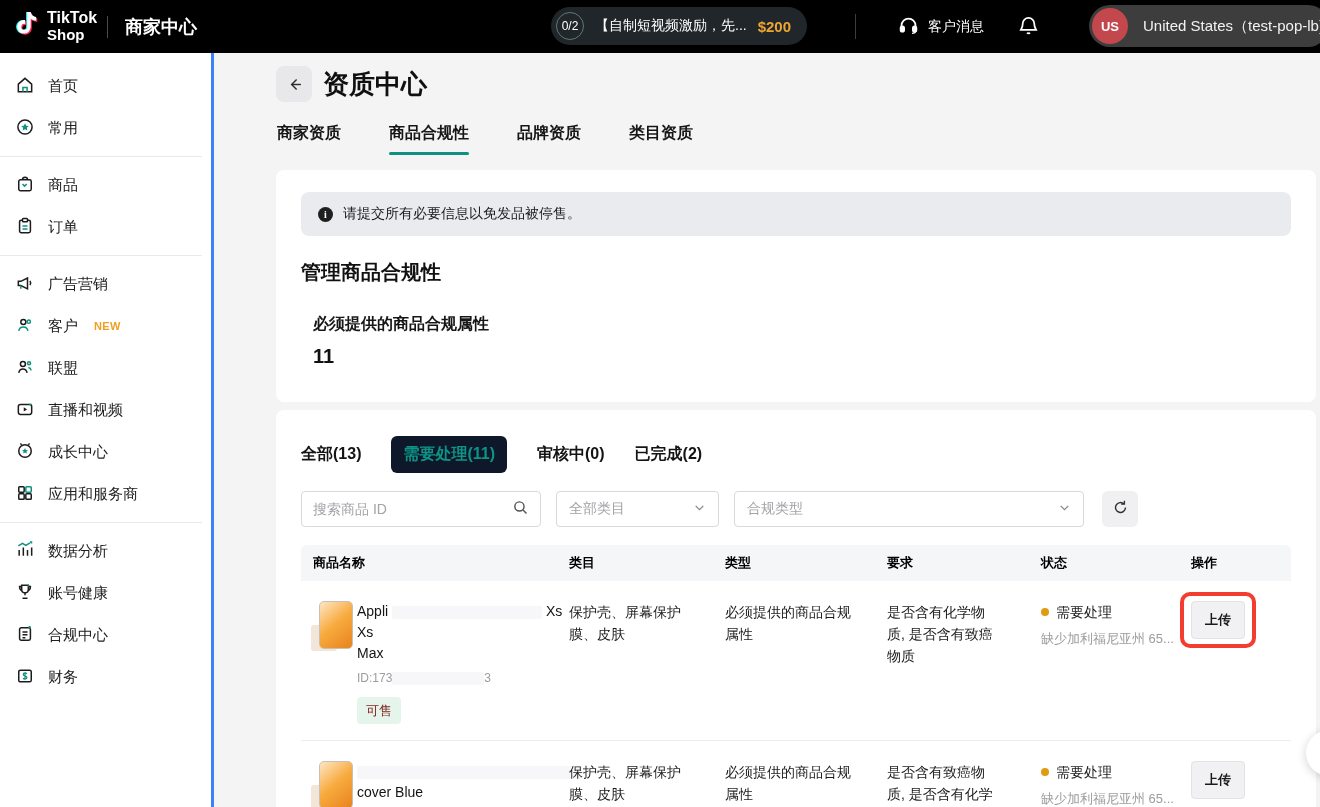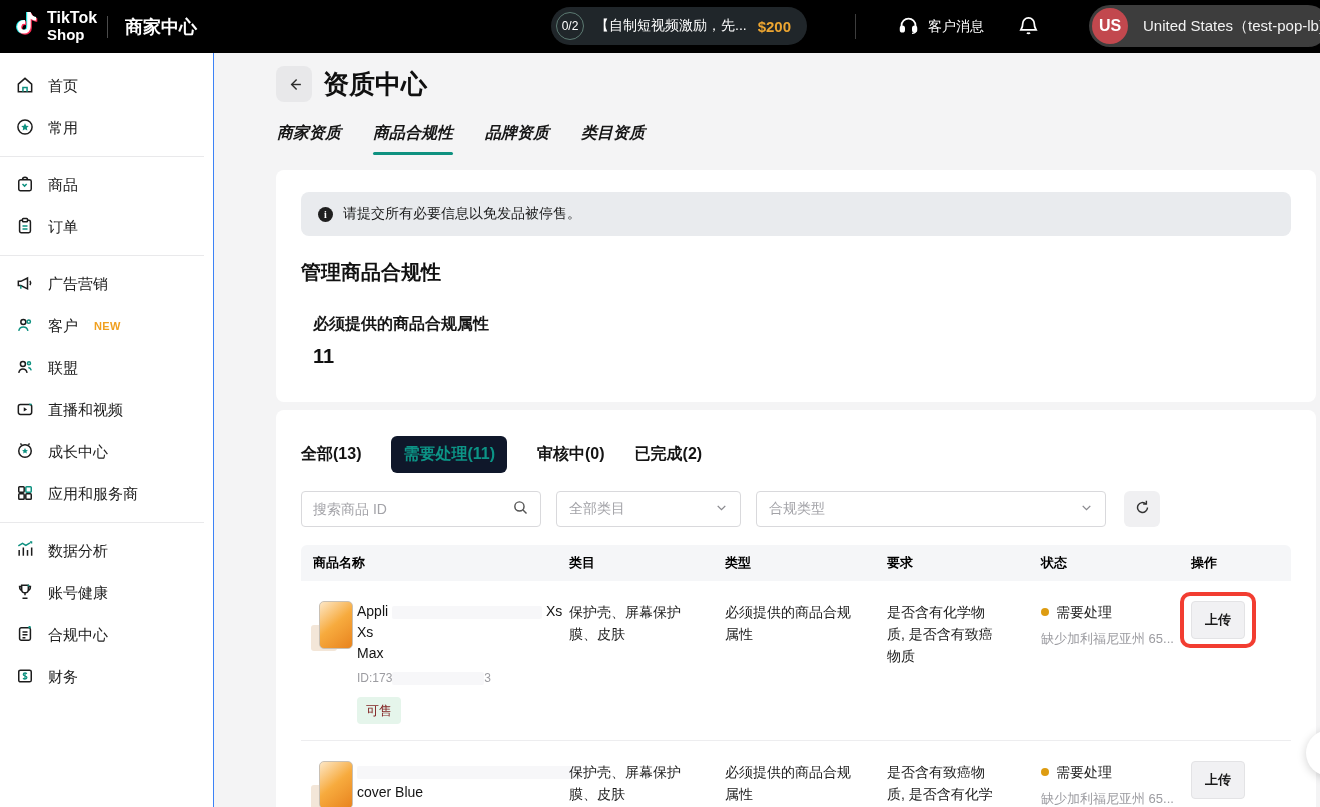--- a/index.html
+++ b/index.html
@@ -21,39 +21,39 @@
     display:flex; align-items:center; justify-content:center; font-size:12px; color:#fff; }
   .promo-text { font-size:14px; color:#fff; }
   .promo-amount { font-size:15px; font-weight:bold; color:#eda631; }
   .header-sep { position:absolute; left:855px; top:14px; width:1px; height:25px; background:#3d3d3d; }
   .messages { position:absolute; left:898px; top:0; height:53px; display:flex; align-items:center;
     gap:9px; font-size:14px; cursor:pointer; }
   .bell-btn { position:absolute; left:1017px; top:14px; cursor:pointer; }
   .region { position:absolute; left:1089px; top:5px; width:240px; height:42px; background:#3d3d3d;
     border-radius:21px; display:flex; align-items:center; gap:15px; padding-left:3px; cursor:pointer; }
   .region-circle { width:36px; height:36px; border-radius:50%; background:#c2484e; color:#fff;
-    font-size:16px; font-weight:bold; display:flex; align-items:center; justify-content:center; flex-shrink:0; }
+    font-size:13px; font-weight:bold; display:flex; align-items:center; justify-content:center; flex-shrink:0; }
   .region-label { font-size:15px; color:#f2f2f2; white-space:nowrap; }
 
   
   .sidebar { position:absolute; top:53px; left:0; bottom:0; width:214px; background:#fff;
-    border-right:1px solid #3b82f6; padding-top:12px; }
+    border-right:3px solid #3b82f6; padding-top:12px; }
   .side-item { height:42px; display:flex; align-items:center; padding-left:15px; gap:13px;
     font-size:15px; color:#202020; cursor:pointer; }
   .side-item svg { flex-shrink:0; }
   .side-divider { height:1px; background:#e9e9eb; margin:7px 9px 7px 0; }
   .new-badge { color:#f0a020; font-size:11px; font-weight:bold; letter-spacing:.4px; margin-left:3px; }
 
   
   .content { position:absolute; left:214px; top:53px; right:0; bottom:0; background:#f4f4f5; overflow:hidden; }
   .title-row { position:absolute; left:62px; top:13px; display:flex; align-items:center; gap:11px; }
   .back-btn { width:36px; height:36px; border-radius:8px; background:#e8e8ea; display:flex;
     align-items:center; justify-content:center; font-size:18px; color:#2c2c2c; cursor:pointer; }
   .page-title { font-size:26px; font-weight:bold; color:#101010; }
-  .page-tabs { position:absolute; left:63px; top:70px; display:flex; gap:32px;font-style:italic; }
+  .page-tabs { position:absolute; left:63px; top:70px; display:flex; gap:48px; }
   .page-tab { font-size:16px; font-weight:600; color:#161616; padding-bottom:11px; position:relative; cursor:pointer; }
   .page-tab.active::after { content:""; position:absolute; left:0; right:0; bottom:0; height:3px;
     background:#0e9180; border-radius:2px; }
 
   .card { position:absolute; left:62px; width:1040px; background:#fff; border-radius:8px; }
   .card1 { top:117px; height:232px; padding:22px 25px; }
   .banner { height:44px; background:#e9ebee; border-radius:8px; display:flex; align-items:center;
     gap:10px; padding:0 17px; font-size:14px; color:#1b1b1b; }
   .info-icon { width:15px; height:15px; border-radius:50%; background:#1f1f1f; color:#fff; font-size:10px;
     font-weight:bold; display:flex; align-items:center; justify-content:center;
@@ -68,21 +68,21 @@
   .status-tabs { display:flex; align-items:center; gap:30px; height:32px; }
   .status-tab { font-size:16px; font-weight:600; color:#141414; cursor:pointer; }
   .status-tab.active { background:#0f172a; color:#0c9486; padding:8px 12px; border-radius:6px; }
   .filters { display:flex; align-items:center; gap:15px; margin-top:21px; }
   .search-box { width:240px; height:36px; border:1px solid #d9d9dc; border-radius:4px;
     display:flex; align-items:center; gap:8px; padding:0 11px; background:#fff; }
   .search-box input { border:none; outline:none; flex:1; font-size:14px; color:#333; min-width:0; background:transparent; }
   .search-box input::placeholder { color:#a3a3a8; }
   .select { height:36px; border:1px solid #d9d9dc; border-radius:4px; display:flex; align-items:center;
     justify-content:space-between; padding:0 12px; font-size:14px; color:#a3a3a8; background:#fff; cursor:pointer; }
-  .select.cat { width:185px; }
+  .select.cat { width:163px; }
   .select.type { width:350px; }
   .refresh-btn { width:36px; height:36px; border-radius:6px; background:#f0f0f2; display:flex;
     align-items:center; justify-content:center; margin-left:3px; cursor:pointer; }
 
   .table { margin-top:18px; }
   .thead { display:flex; align-items:center; height:36px; background:#f5f6f8; border-radius:6px 6px 0 0;
     font-size:13px; font-weight:600; color:#000000; }
   .c-name { width:268px; padding-left:12px; }
   .c-cat { width:156px; padding-right:30px; }
   .c-type { width:162px; padding-right:32px; }

